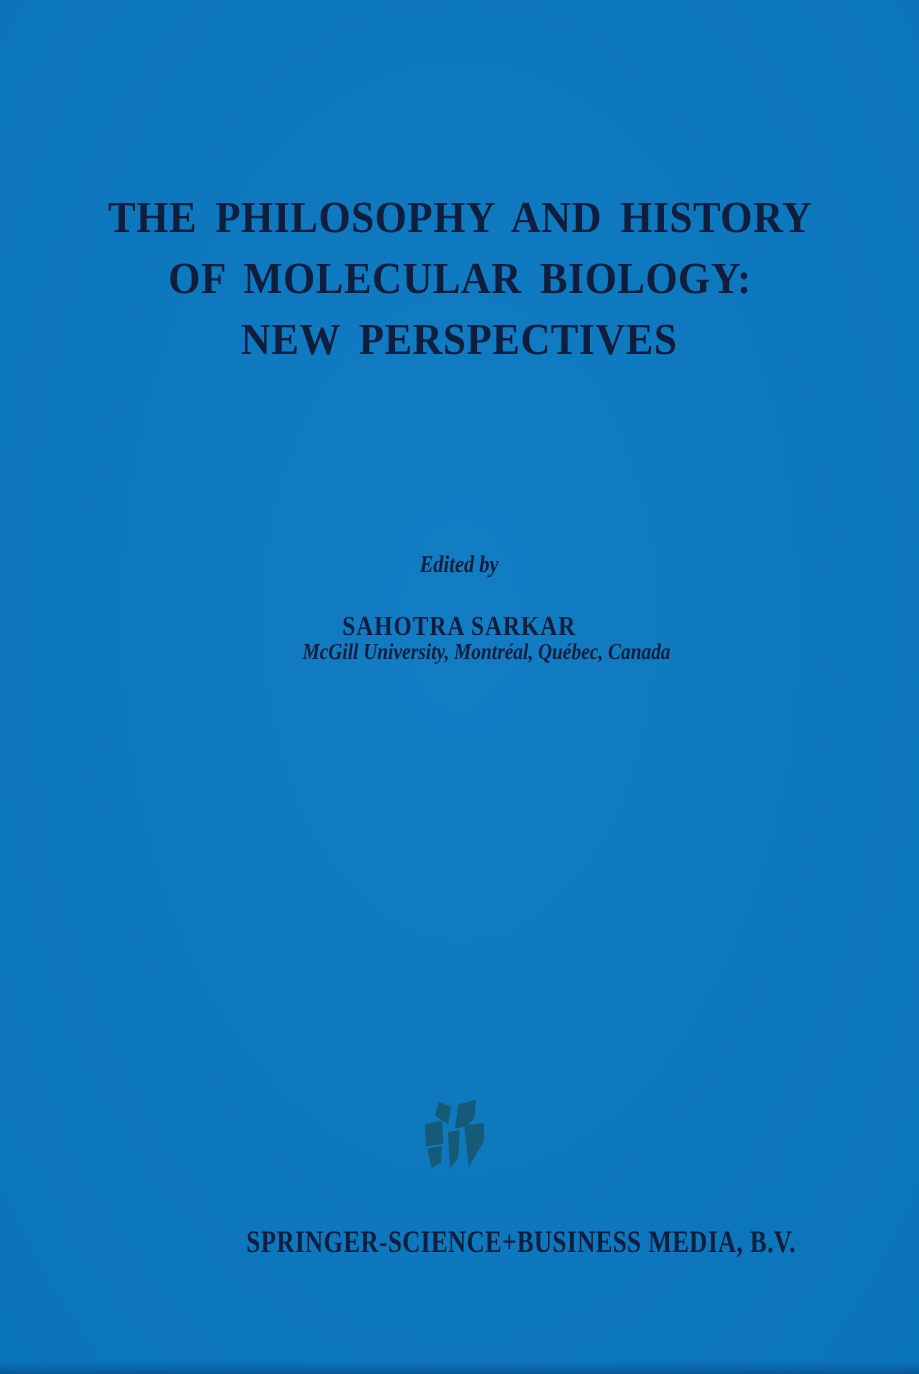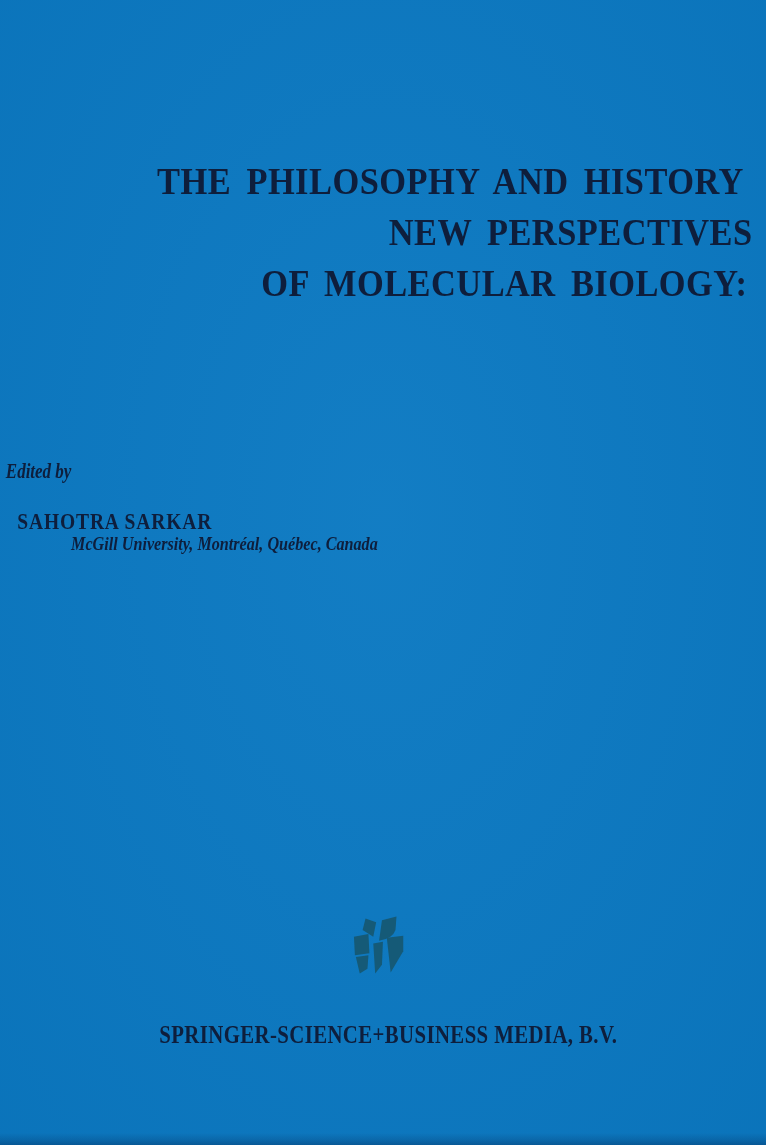--- a/index.html
+++ b/index.html
@@ -31,33 +31,34 @@
     right: 0;
     bottom: 0;
     height: 12px;
     background: linear-gradient(to bottom, rgba(2,40,85,0) 0%, rgba(2,40,85,0.18) 55%, rgba(2,40,85,0.38) 100%);
     pointer-events: none;
   }
   .line {
     position: absolute;
     left: 0;
     width: 100%;
+    text-align: center;
     white-space: nowrap;
   }
   .squish {
     display: inline-block;
     transform-origin: 50% 50%;
     white-space: nowrap;
   }
   .title-block {
     position: absolute;
     top: 156px;
     left: 0;
     width: 100%;
-    text-align: right;
+    text-align: center;
   }
   .title-line {
     line-height: 51px;
     font-size: 37px;
     font-weight: bold;
     letter-spacing: 0.5px;
     word-spacing: 0.18em;
     white-space: nowrap;
   }
   .title-line .squish { transform: scaleX(0.93); }
@@ -104,24 +105,24 @@
 </head>
 <body>
 
 <div class="cover">
 
   <div class="title-block">
     <div class="title-line">
       <span class="squish">THE PHILOSOPHY AND HISTORY</span>
     </div>
     <div class="title-line">
-      <span class="squish">NEW PERSPECTIVES</span>
+      <span class="squish">OF MOLECULAR BIOLOGY:</span>
     </div>
     <div class="title-line">
-      <span class="squish">OF MOLECULAR BIOLOGY:</span>
+      <span class="squish">NEW PERSPECTIVES</span>
     </div>
   </div>
 
   <div class="line edited-by">
     <span class="squish">Edited by</span>
   </div>
 
   <div class="line editor-name">
     <span class="squish">SAHOTRA SARKAR</span>
   </div>

